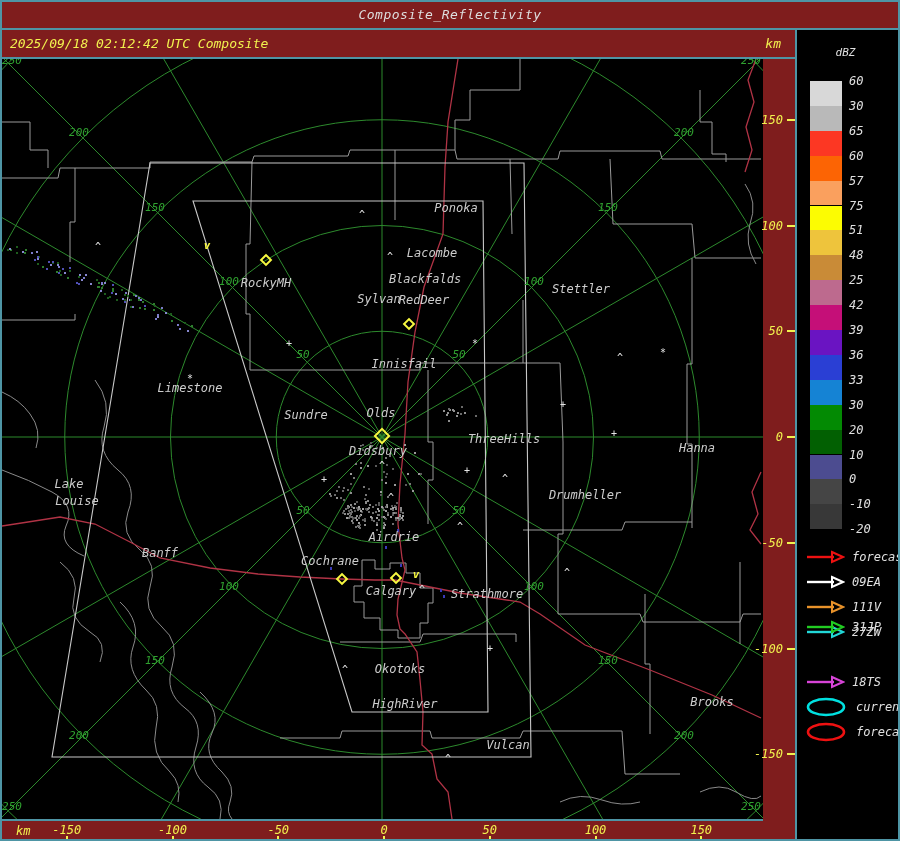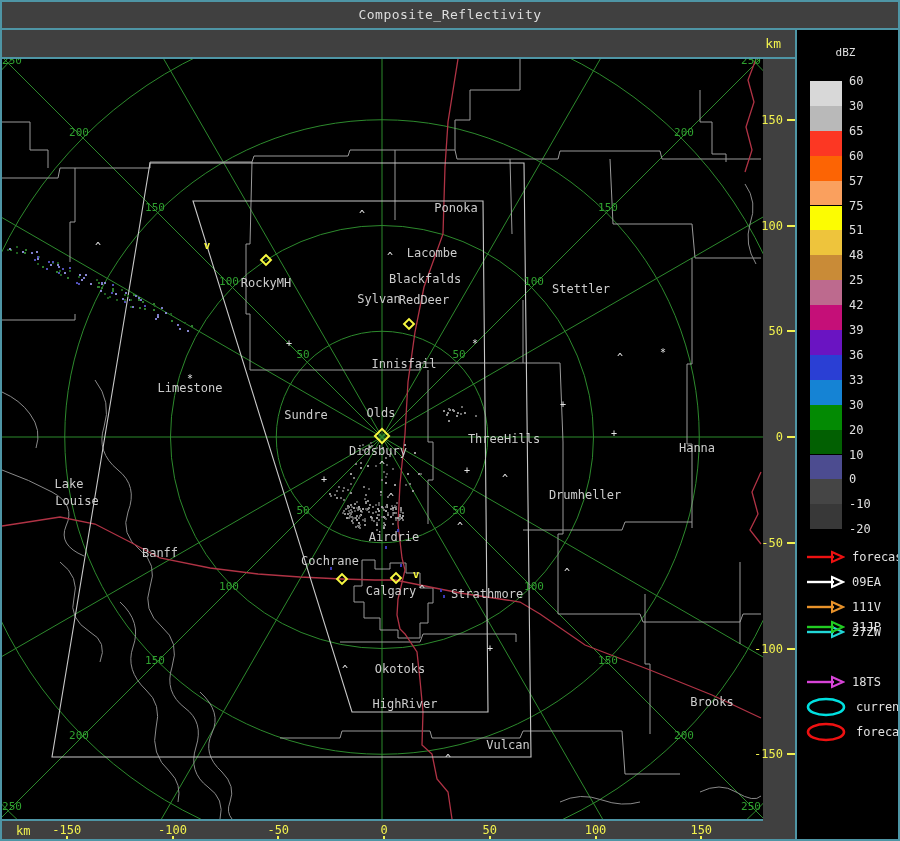--- a/index.html
+++ b/index.html
@@ -1,18 +1,18 @@
 <!DOCTYPE html>
 <html><head>
 <meta charset="utf-8">
 <style>
   html,body{margin:0;padding:0;background:#000;}
-  #app{position:relative;width:900px;height:841px;background:#404040;
+  #app{position:relative;width:900px;height:841px;background:#7f1d1d;
        font-family:"DejaVu Sans Mono",monospace;overflow:hidden;
-       box-sizing:border-box;border:2px solid #4e95a5;}
+       box-sizing:border-box;border:2px solid #4e95a5;font-style:italic;}
   .titlebar{position:absolute;left:0;top:0;width:896px;height:26px;
        border-bottom:2px solid #4e95a5;color:#dedede;font-size:13px;
        text-align:center;line-height:26px;letter-spacing:.5px;}
   .infobar{position:absolute;left:0;top:28px;width:793px;height:27px;
        border-bottom:2px solid #4e95a5;color:#f2f24e;font-size:13px;line-height:27px;}
   .infobar .ts{position:absolute;left:8px;top:0;}
   .infobar .km{position:absolute;right:14px;top:0;}
   #mapwrap{position:absolute;left:0px;top:57px;width:761px;height:760px;background:#000;}
   #mapsvg{position:absolute;left:0;top:0;}
   .gutter{position:absolute;left:761px;top:57px;width:32px;height:784px;color:#f2f24e;font-size:12px;}
@@ -31,20 +31,21 @@
   .li{position:absolute;left:8px;height:18px;white-space:nowrap;}
   .li svg{vertical-align:middle;}
   .li .lt{color:#e0e0e0;font-size:12px;margin-left:7px;vertical-align:middle;}
 </style>
 </head>
 <body>
 
 <div id="app">
   <div class="titlebar">Composite_Reflectivity</div>
   <div class="infobar">
+    <span class="ts">2025/09/18 02:12:42 UTC Composite</span>
     <span class="km">km</span>
   </div>
   <div id="mapwrap">
     <svg id="mapsvg" width="761" height="760" viewBox="2 57 761 760">
         <circle cx="382" cy="435" r="105.75000000000001" fill="none" stroke="#2d8a2d" stroke-width="1"></circle>
         <circle cx="382" cy="435" r="211.50000000000003" fill="none" stroke="#2d8a2d" stroke-width="1"></circle>
         <circle cx="382" cy="435" r="317.25000000000006" fill="none" stroke="#2d8a2d" stroke-width="1"></circle>
         <circle cx="382" cy="435" r="423.00000000000006" fill="none" stroke="#2d8a2d" stroke-width="1"></circle>
         <circle cx="382" cy="435" r="528.75" fill="none" stroke="#2d8a2d" stroke-width="1"></circle>
         <line x1="382" y1="435" x2="942" y2="435" stroke="#2d8a2d" stroke-width="1"></line>

